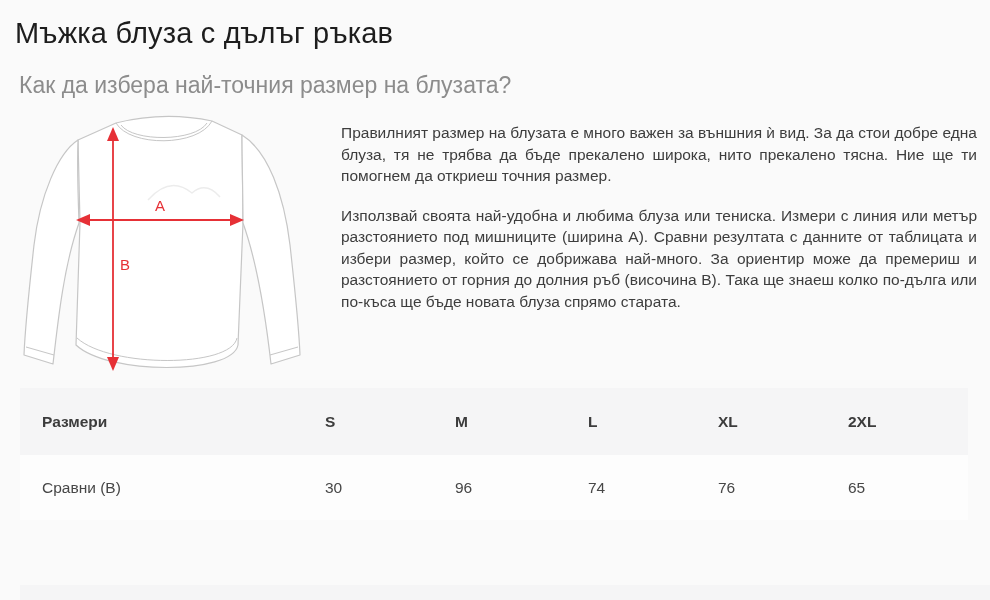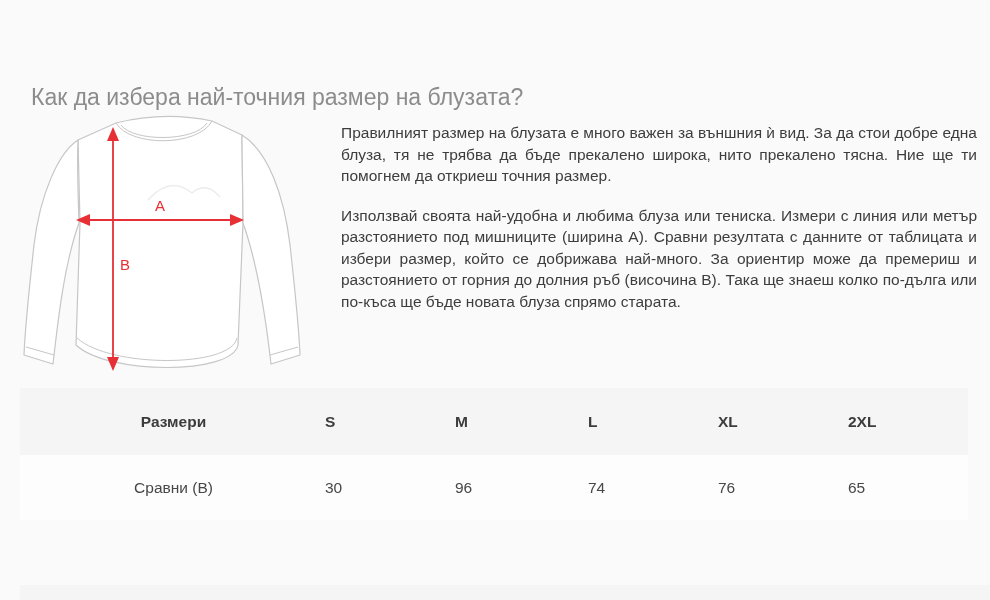--- a/index.html
+++ b/index.html
@@ -6,21 +6,21 @@
   .page {
     position:relative; width:990px; height:600px; overflow:hidden;
     background:#fafafa;
     font-family:"Liberation Sans", sans-serif;
   }
   .page-title {
     position:absolute; left:15px; top:17px; margin:0;
     font-size:29px; font-weight:400; color:#1d1d1d; letter-spacing:.2px;
   }
   .page-subtitle {
-    position:absolute; left:15px; top:68px; margin:16px;
+    position:absolute; left:15px; top:68px; margin:4px;
     font-size:23px; font-weight:400; color:#8c8c8c;
   }
   .diagram { position:absolute; left:20px; top:105px; width:300px; height:280px; }
   .shirt { fill:#ffffff; stroke:#c6c6c6; stroke-width:1.2; stroke-linejoin:round; }
   .thin  { fill:none; stroke:#c6c6c6; stroke-width:1; }
   .faint { fill:none; stroke:#ececec; stroke-width:1.4; }
   .red-line { stroke:#e63036; stroke-width:1.8; }
   .red-fill { fill:#e63036; }
   .red-label { fill:#e63036; font-size:15px; font-family:"Liberation Sans",sans-serif; }
   .guide-text {
@@ -34,31 +34,32 @@
     border-collapse:collapse; table-layout:fixed;
   }
   .size-table th {
     height:67px; background:#f5f5f6; text-align:left; vertical-align:middle;
     font-size:15.5px; font-weight:bold; color:#3c3c3c; padding:0 0 0 20px;
   }
   .size-table td {
     height:65px; background:#fdfdfd; text-align:left; vertical-align:middle;
     font-size:15.5px; font-weight:400; color:#474747; padding:0 0 0 20px;
   }
-  .size-table .first { padding-left:22px;text-align:center; }
+  .size-table .first { padding-left:22px; }
   .bottom-strip {
     position:absolute; left:20px; top:585px; width:970px; height:15px;
     background:#f5f5f6;
   }
 </style>
 </head>
 <body>
 
 <div class="page">
 
+  <h1 class="page-title">Мъжка блуза с дълъг ръкав</h1>
   <h2 class="page-subtitle">Как да избера най-точния размер на блузата?</h2>
 
   <div class="diagram">
     <svg width="300" height="280" viewBox="0 0 300 280">
 
       <path class="shirt" d="M 96 18 L 58 35 L 60 118 L 56 240 C 88 270, 212 270, 218 240 L 223 118 L 222 30 L 192 16 Q 144 6 96 18 Z"></path>
 
       <path class="shirt" d="M 58 35 C 38 48, 20 90, 14 140 C 9 185, 5 225, 4 250 L 33 259 C 38 215, 44 160, 59 118 C 58 90, 57 60, 58 35 Z"></path>
 
       <path class="shirt" d="M 222 30 C 248 46, 264 90, 270 140 C 275 185, 279 225, 280 250 L 251 259 C 246 215, 238 160, 223 118 C 223 90, 222 60, 222 30 Z"></path>

